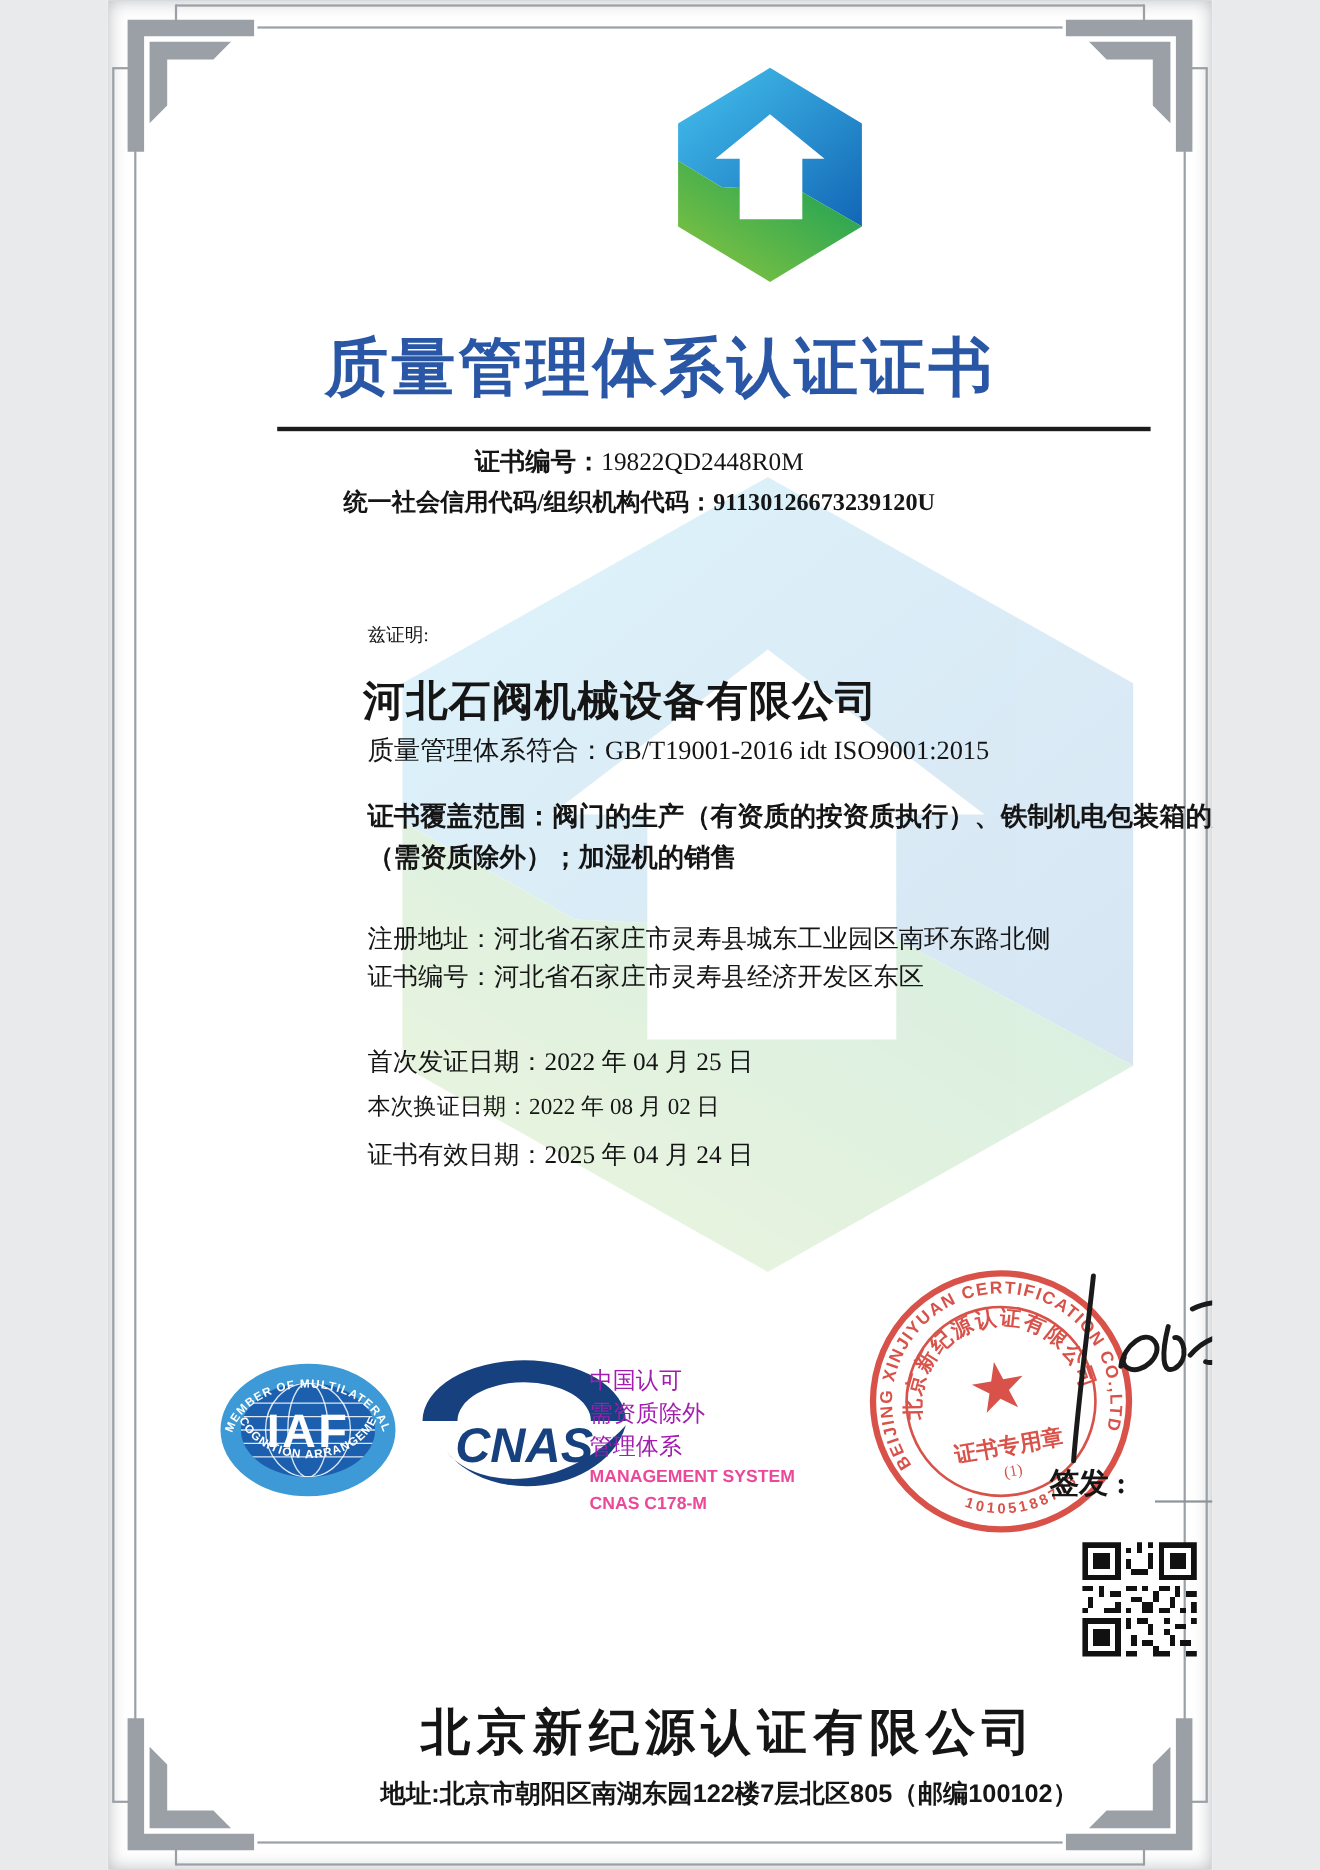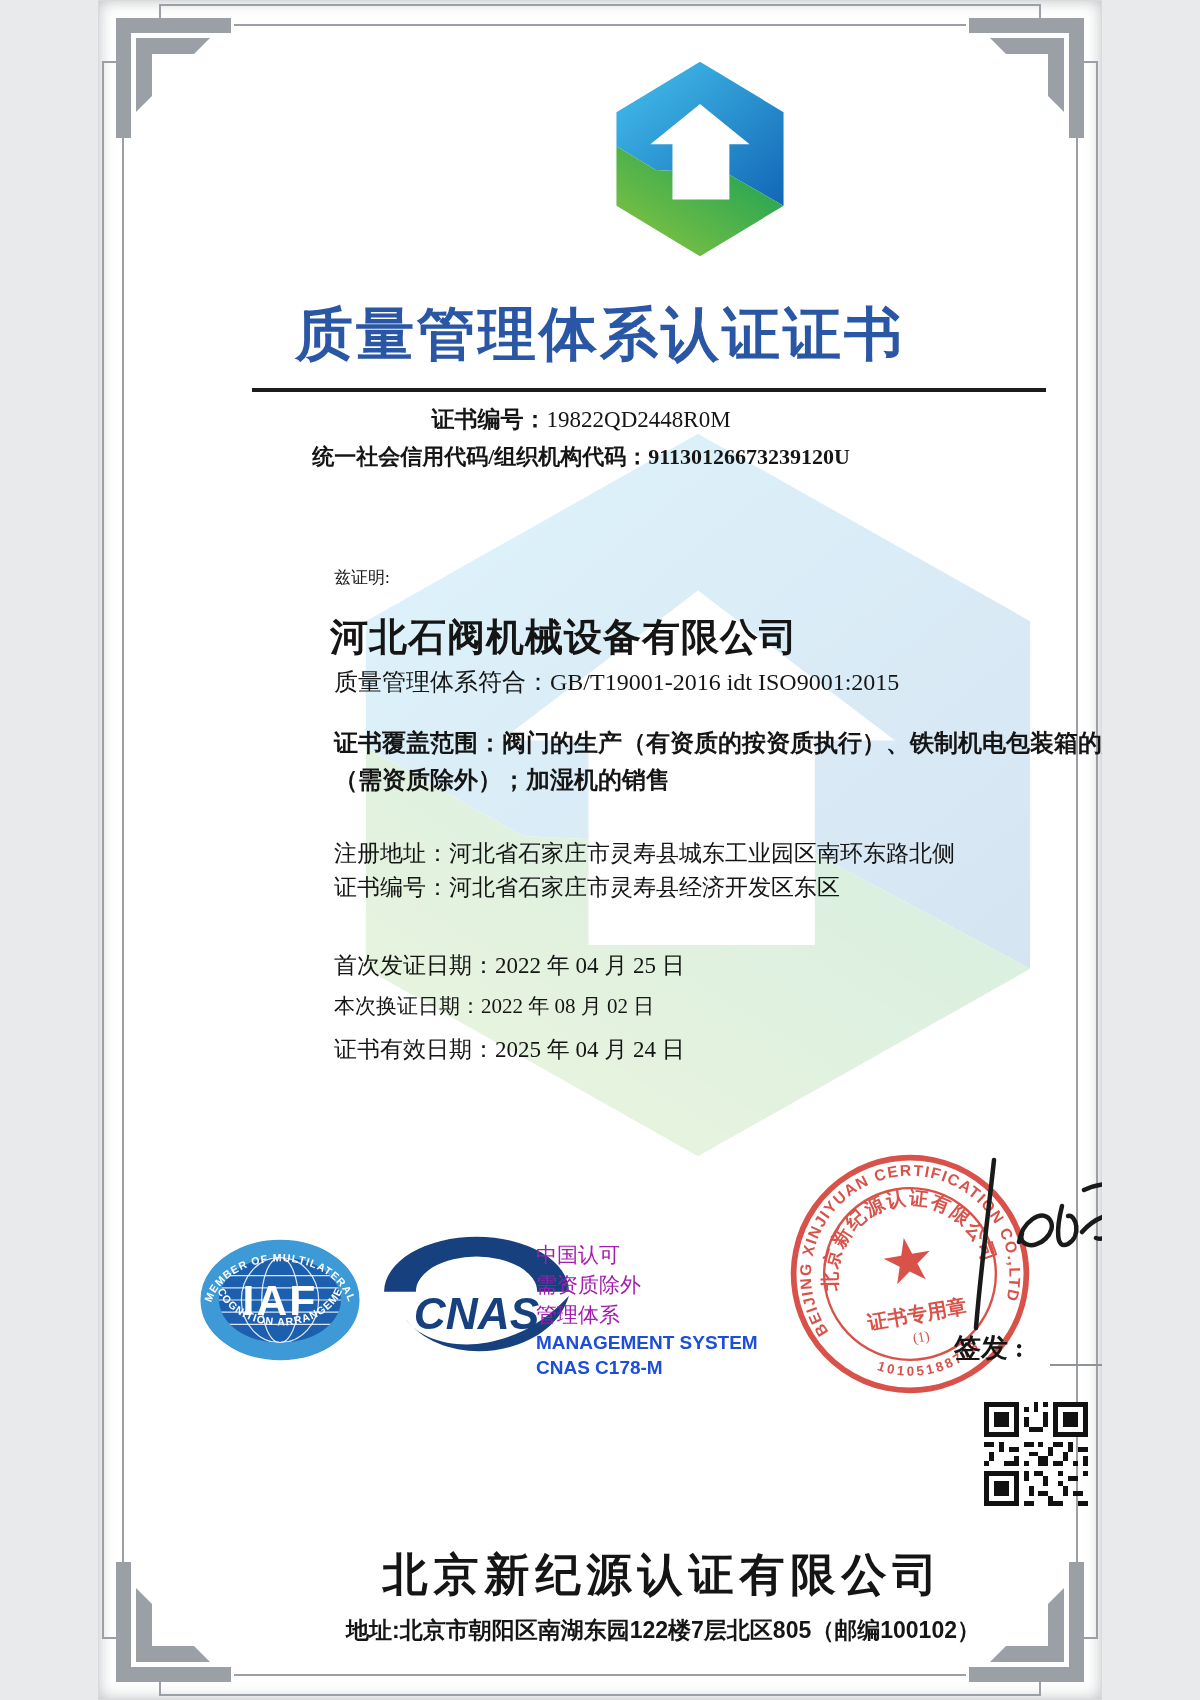--- a/index.html
+++ b/index.html
@@ -44,21 +44,21 @@
   .addr1{left:236px;top:838px;font-size:23px;}
   .addr2{left:236px;top:872px;font-size:23px;}
   .date1{left:236px;top:950px;font-size:23px;}
   .date2{left:236px;top:992px;font-size:21px;}
   .date3{left:236px;top:1034px;font-size:23px;}
   
   .iaf{left:100px;top:1238px;width:164px;height:124px;}
   .cnas{left:276px;top:1234px;width:206px;height:130px;}
   .acc{left:438px;top:1240px;}
   .acc .cjk{font-size:21px;line-height:30px;color:#a21caf;}
-  .acc .lat{font-size:19px;line-height:25px;color:#1d4ed8;font-weight:600;
+  .acc .lat{font-size:16px;line-height:25px;color:#ec4899;font-weight:600;
             font-family:"Liberation Sans","DejaVu Sans",sans-serif;}
   
   .stamp{left:688px;top:1150px;width:248px;height:248px;transform:rotate(-10deg);opacity:.92;}
   .signature{left:866px;top:1146px;width:212px;height:190px;}
   .issue-row{left:856px;top:1330px;font-size:27px;font-weight:700;}
   .issue-underline{left:952px;top:1364px;width:138px;height:2px;background:#8f9398;}
   .qr{left:886px;top:1402px;width:104px;height:104px;}
   
   .notes{left:38px;top:1452px;font-size:17px;font-weight:600;line-height:26px;color:#141414;
          font-family:"Liberation Sans","DejaVu Sans",sans-serif;}

